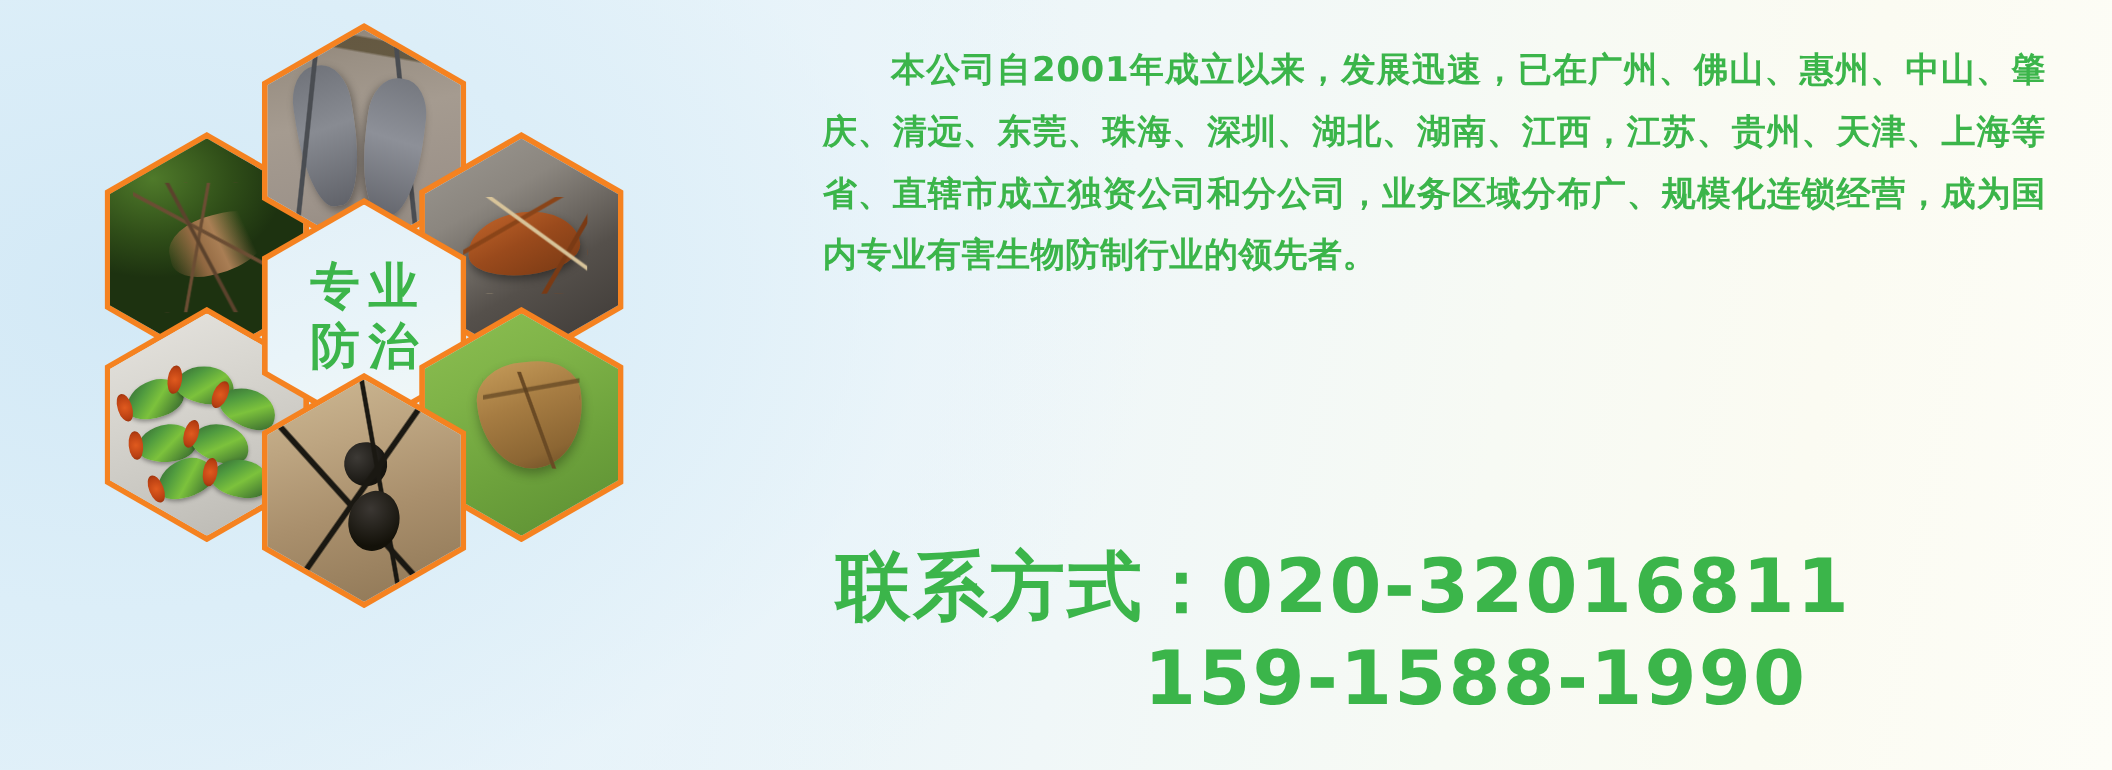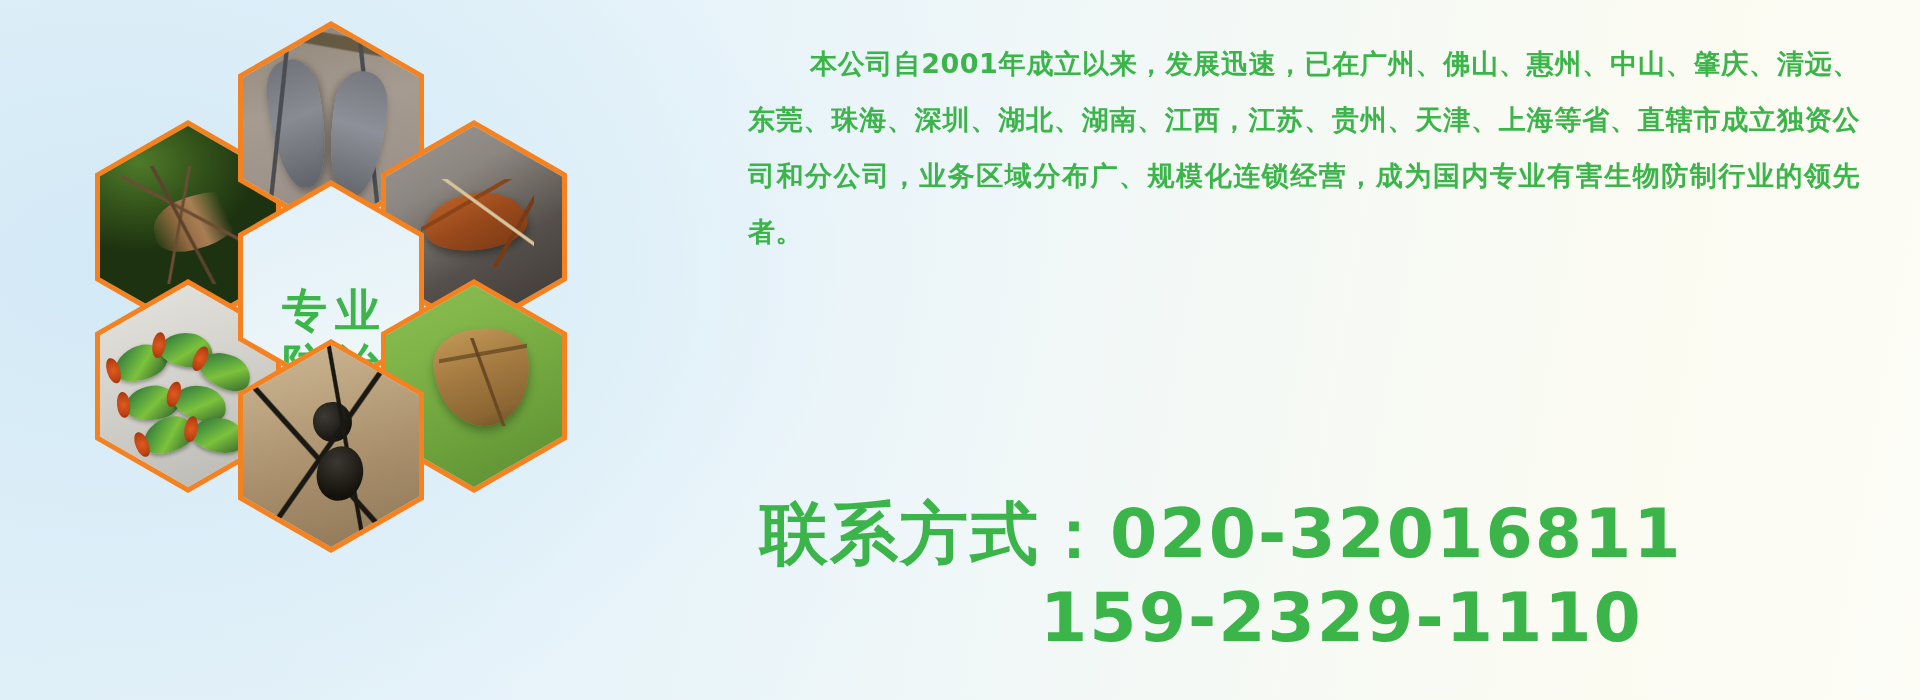--- a/index.html
+++ b/index.html
@@ -57,21 +57,21 @@
 
   .hex.center > .inner {
     background: linear-gradient(160deg, #e2f0f8 0%, #e9f4f9 55%, #f2f8f6 100%);
   }
   .center-text {
     position: absolute;
     inset: 0;
     display: flex;
     flex-direction: column;
     align-items: center;
-    justify-content: flex-end;
+    justify-content: center;
     gap: 10px;
   }
   .center-text span {
     color: #3cb54a;
     font-size: 45px;
     font-weight: 700;
     letter-spacing: 8px;
     text-indent: 8px;
     line-height: 1;
     font-family: "DejaVu Sans", "Liberation Sans", sans-serif;
@@ -246,21 +246,21 @@
   
   #intro {
     position: absolute;
     left: 748px;
     top: 36px;
     width: 1112px;
   }
   #intro p {
     margin: 0;
     color: #3bb54a;
-    font-size: 27px;
+    font-size: 31px;
     line-height: 56px;
     font-weight: 600;
     text-indent: 62px;
     text-align: justify;
     text-justify: inter-character;
     font-family: "DejaVu Sans", "Liberation Sans", sans-serif;
     letter-spacing: 0.5px;
   }
 
   #contact {
@@ -361,16 +361,16 @@
     </div>
 
   </div>
 
   <div id="intro">
     <p>本公司自2001年成立以来，发展迅速，已在广州、佛山、惠州、中山、肇庆、清远、东莞、珠海、深圳、湖北、湖南、江西，江苏、贵州、天津、上海等省、直辖市成立独资公司和分公司，业务区域分布广、规模化连锁经营，成为国内专业有害生物防制行业的领先者。</p>
   </div>
 
   <div id="contact">
     <div class="contact-line first">联系方式：020-32016811</div>
-    <div class="contact-line second">159-2329-1110</div>
+    <div class="contact-line second">159-1588-1990</div>
   </div>
 
 </div>
 
 </body></html>

